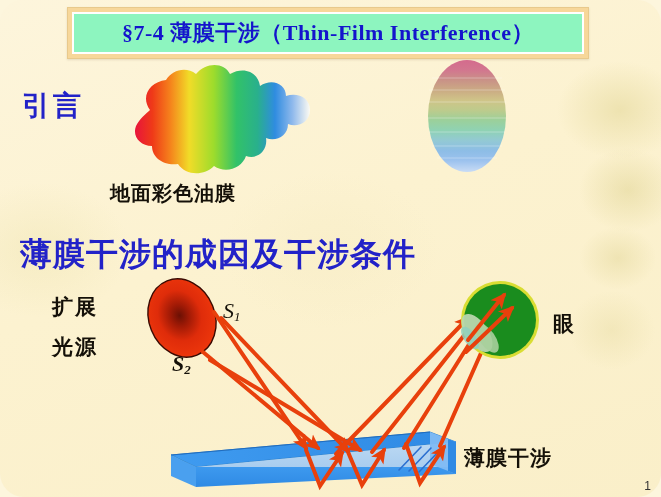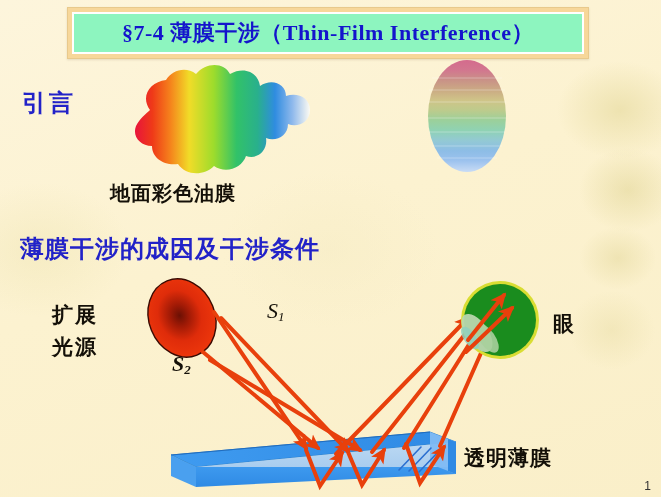--- a/index.html
+++ b/index.html
@@ -19,20 +19,21 @@
     background-color: #fdf3d4;
     background-image:
       radial-gradient(ellipse 90px 70px at 620px 110px, rgba(226,214,150,0.55), rgba(226,214,150,0) 70%),
       radial-gradient(ellipse 70px 60px at 628px 190px, rgba(222,210,144,0.5), rgba(222,210,144,0) 70%),
       radial-gradient(ellipse 55px 45px at 618px 258px, rgba(224,212,148,0.45), rgba(224,212,148,0) 70%),
       radial-gradient(ellipse 60px 55px at 612px 330px, rgba(224,212,148,0.32), rgba(224,212,148,0) 72%),
       radial-gradient(ellipse 120px 90px at 40px 250px, rgba(238,228,176,0.45), rgba(238,228,176,0) 75%),
       radial-gradient(ellipse 140px 100px at 330px 250px, rgba(246,236,196,0.5), rgba(246,236,196,0) 78%),
       linear-gradient(160deg, #fdf5dc 0%, #fcf2d0 45%, #faefc9 100%);
     user-select: none;
+    border-radius: 24px;
   }
 
   
   .title-frame {
     position: absolute;
     left: 67px;
     top: 7px;
     width: 522px;
     height: 52px;
     background: #f7d79a;
@@ -67,49 +68,49 @@
   }
 
   
   .cn-heading {
     position: absolute;
     font-family: "DejaVu Serif", "Liberation Serif", serif;
     color: #2222c8;
     font-weight: bold;
     white-space: nowrap;
   }
-  #intro-label { left: 22px; top: 87px; font-size: 24px; letter-spacing: 3px; }
-  #cause-label { left: 20px; top: 233px; font-size: 24px; letter-spacing: 1px; }
+  #intro-label { left: 22px; top: 87px; font-size: 28px; letter-spacing: 3px; }
+  #cause-label { left: 20px; top: 233px; font-size: 32px; letter-spacing: 1px; }
 
   
   .cn-caption {
     position: absolute;
     font-family: Liberation Sans, sans-serif;
     color: #141008;
     font-weight: bold;
     white-space: nowrap;
   }
   #oil-caption   { left: 110px; top: 180px; font-size: 20px; letter-spacing: 1px; }
   #bubble-caption{ left: 337px; top: 180px; font-size: 20px; letter-spacing: 1px; }
   #film-caption  { left: 464px; top: 444px; font-size: 21px; letter-spacing: 1px; }
   #eye-caption   { left: 553px; top: 310px; font-size: 21px; }
-  #source-line1  { left: 52px; top: 301px; font-size: 21px; letter-spacing: 2px; }
+  #source-line1  { left: 52px; top: 293px; font-size: 21px; letter-spacing: 2px; }
   #source-line2  { left: 52px; top: 333px; font-size: 21px; letter-spacing: 2px; text-align: right; }
 
   
   .s-label {
     position: absolute;
     font-family: "Liberation Serif", "DejaVu Serif", serif;
     font-style: italic;
     color: #141008;
     white-space: nowrap;
   }
   .s-label .base { font-size: 22px; }
   .s-label .sub  { font-size: 13px; font-style: italic; vertical-align: -3px; }
-  #s1-label { left: 223px; top: 298px; margin-left: 44px; }
+  #s1-label { left: 223px; top: 298px; }
   #s2-label { left: 172px; top: 351px; font-weight: bold; }
 
   
   #page-number {
     position: absolute;
     right: 10px;
     bottom: 4px;
     font-size: 12px;
     color: #333;
     font-family: "Liberation Sans", sans-serif;
@@ -284,21 +285,21 @@
     <g fill="none" stroke="#e8400c" stroke-width="4" stroke-linecap="round">
       <line x1="468" y1="340" x2="504" y2="295" marker-end="url(#arrowRed)"></line>
       <line x1="466" y1="352" x2="512" y2="308" marker-end="url(#arrowRed)"></line>
     </g>
   </svg>
 
   <div class="cn-heading" id="intro-label">引言</div>
   <div class="cn-heading" id="cause-label">薄膜干涉的成因及干涉条件</div>
 
   <div class="cn-caption" id="oil-caption">地面彩色油膜</div>
-  <div class="cn-caption" id="film-caption">透明薄膜</div>
+  <div class="cn-caption" id="film-caption">薄膜干涉</div>
   <div class="cn-caption" id="eye-caption">眼</div>
   <div class="cn-caption" id="source-line1">扩展</div>
   <div class="cn-caption" id="source-line2">光源</div>
 
   <div class="s-label" id="s1-label">
     <span class="base">S</span><span class="sub">1</span>
   </div>
   <div class="s-label" id="s2-label">
     <span class="base">S</span><span class="sub">2</span>
   </div>

